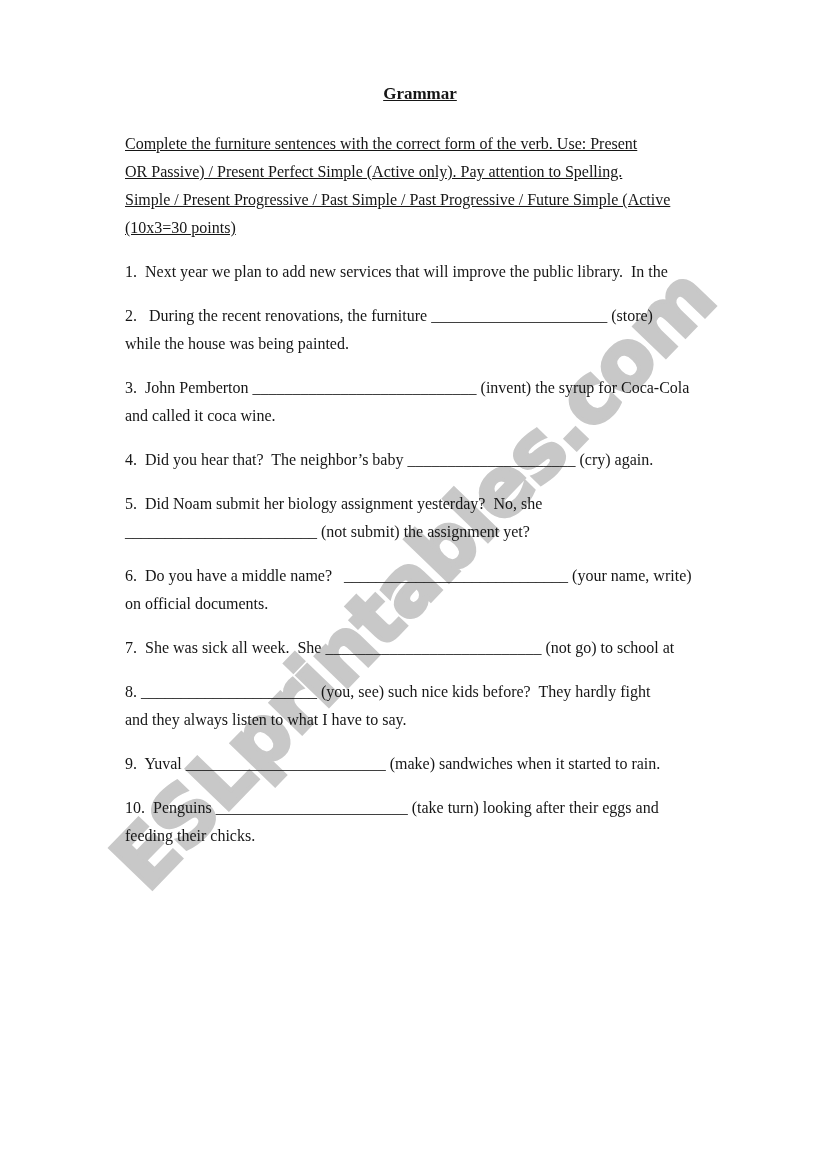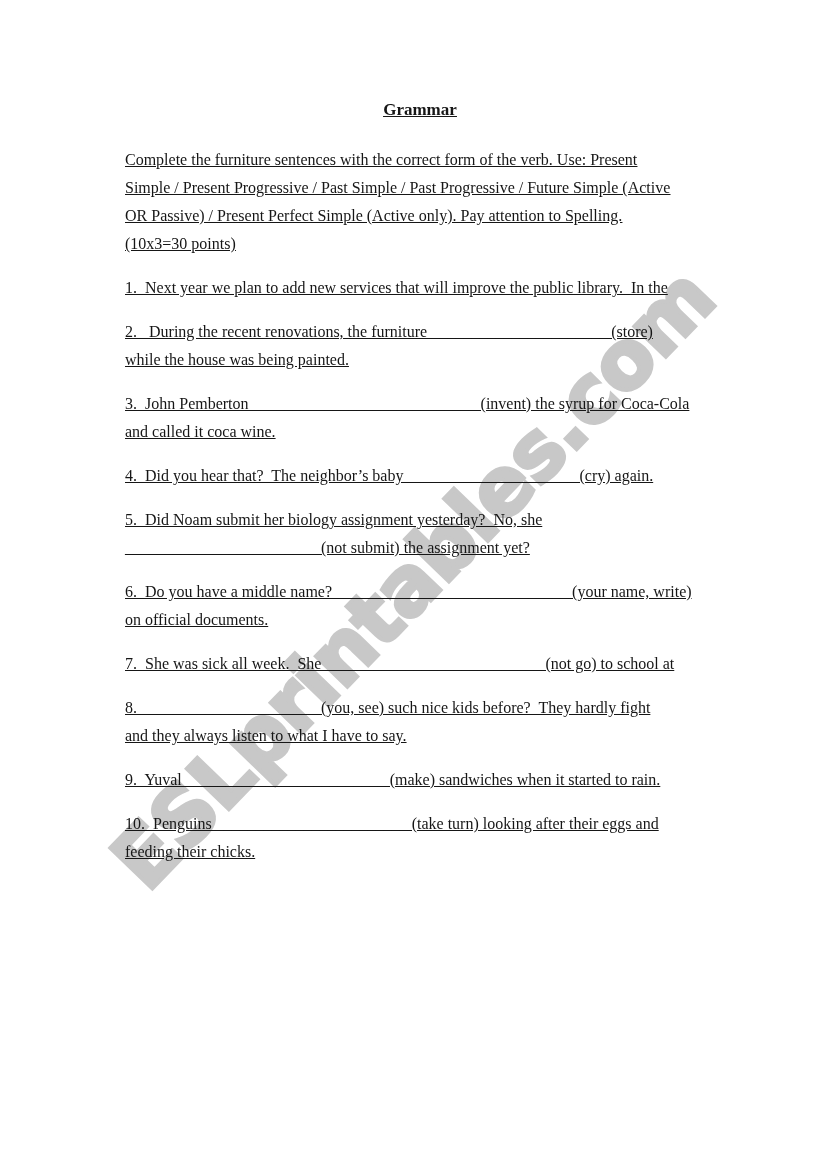--- a/index.html
+++ b/index.html
@@ -32,27 +32,26 @@
     font-size: 80px;
     letter-spacing: -1px;
     color: #c8c8c8;
     -webkit-text-stroke: 4px #c8c8c8;
     white-space: nowrap;
     z-index: 0;
     user-select: none;
   }
   .content {
     position: absolute;
-    top: 96px;
+    top: 80px;
     left: 125px;
     width: 590px;
     z-index: 1;
     font-size: 16px;
     line-height: 28px;
-    text-decoration: underline;
   }
   .title {
     text-align: center;
     font-weight: bold;
     font-size: 17px;
     text-decoration: underline;
     margin: 0 0 22px 0;
   }
   .instructions {
     text-decoration: underline;
@@ -74,22 +73,22 @@
 <div class="page">
 
   <div class="watermark">ESLprintables.com</div>
 
   <div class="content">
 
     <div class="title">Grammar</div>
 
     <div class="instructions">
       <div class="line">Complete the furniture sentences with the correct form of the verb. Use: Present</div>
+      <div class="line">OR Passive) / Present Perfect Simple (Active only). Pay attention to Spelling.</div>
       <div class="line">Simple / Present Progressive / Past Simple / Past Progressive / Future Simple (Active</div>
-      <div class="line">OR Passive) / Present Perfect Simple (Active only). Pay attention to Spelling.</div>
       <div class="line">(10x3=30 points)</div>
     </div>
 
     <div class="question">
       <div class="line">1.  Next year we plan to add new services that will improve the public library.  In the</div>
     </div>
 
     <div class="question">
       <div class="line">2.   During the recent renovations, the furniture ______________________ (store)</div>
       <div class="line">while the house was being painted.</div>

